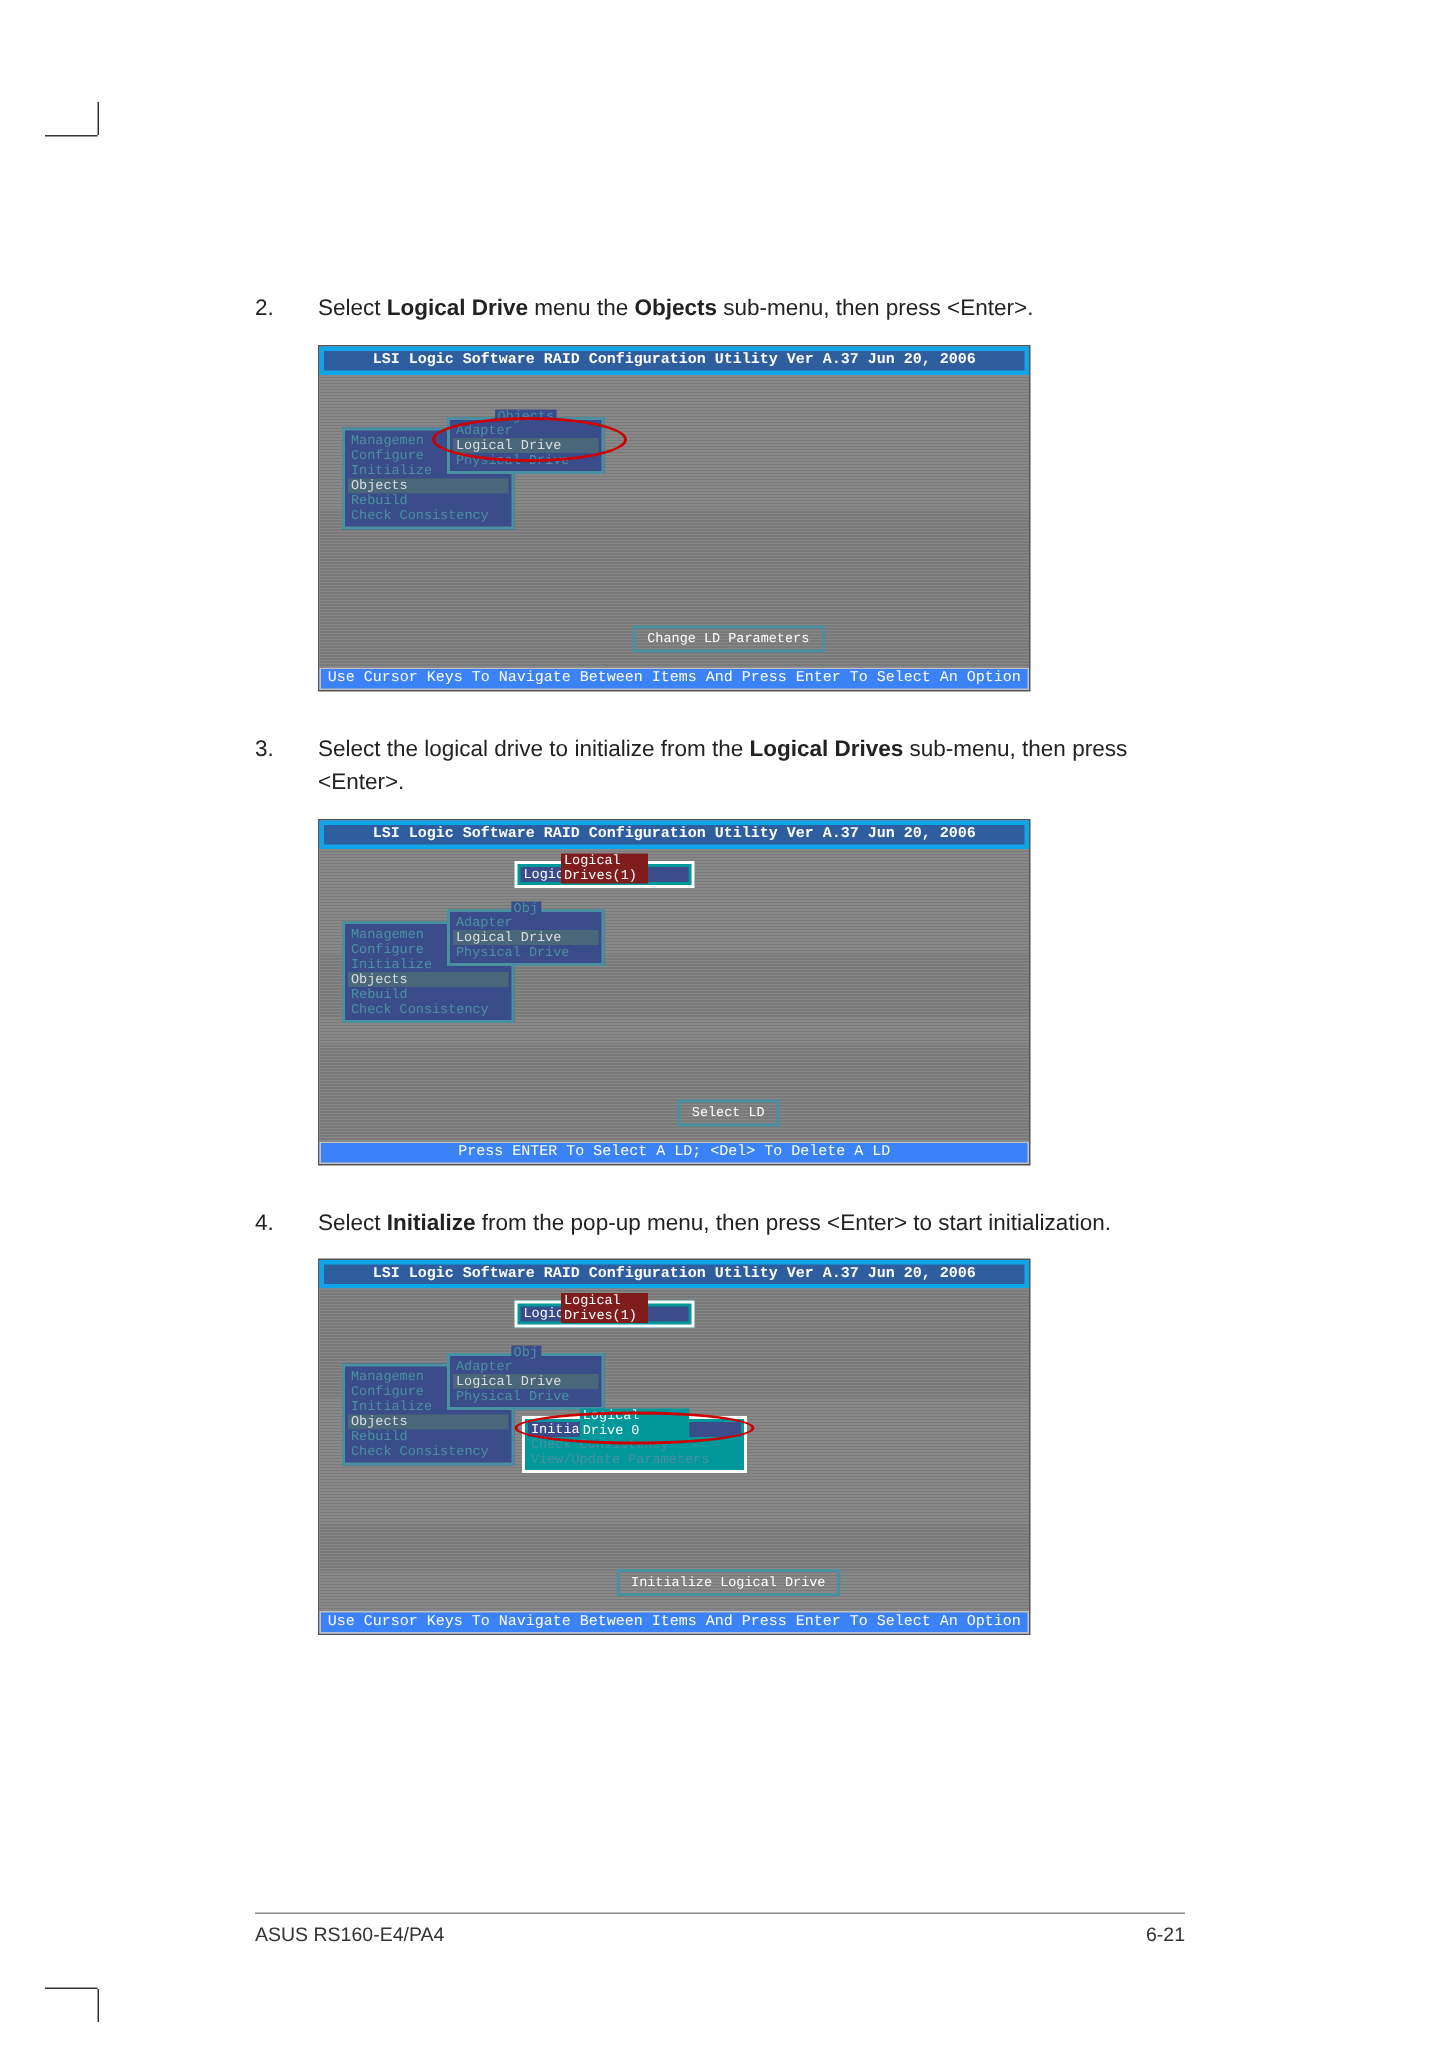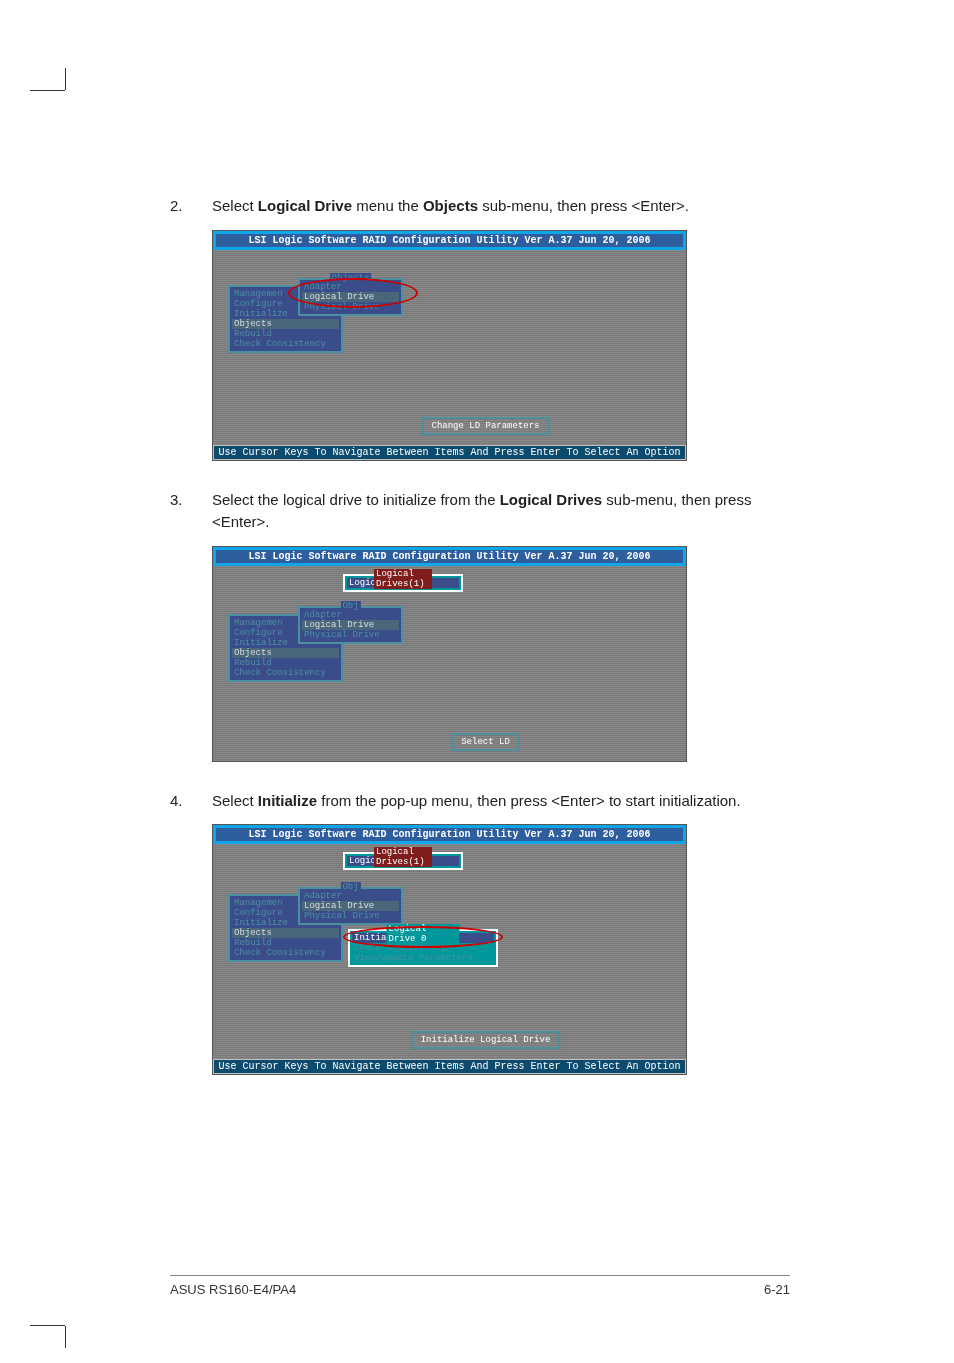--- a/index.html
+++ b/index.html
@@ -105,21 +105,21 @@
       background-image: repeating-linear-gradient(0deg, #888, #888 1px, #7a7a7a 1px, #7a7a7a 2px);
       height: 195px;
       position: relative;
       font-family: 'Courier New', monospace;
       font-size: 10px;
     }
     .bios-body.tall {
       height: 215px;
     }
     .bios-footer {
-      background: #0c4a6e;
+      background: #3b82f6;
       color: #fff;
       font-family: 'Courier New', monospace;
       font-size: 10px;
       padding: 1px 4px;
       text-align: center;
       border: 1px solid #c0c0c0;
     }
     .bios-menu {
       position: absolute;
       background: #3a4d8a;
@@ -301,20 +301,21 @@
         <div class="menu-item">Check Consistency</div>
       </div>
       <div class="bios-menu menu-objects-s2">
         <div class="bios-menu-title">Obj</div>
         <div class="menu-item">Adapter</div>
         <div class="menu-item hl">Logical Drive</div>
         <div class="menu-item">Physical Drive</div>
       </div>
       <div class="status-box">Select LD</div>
     </div>
+    <div class="bios-footer">Press ENTER To Select A LD; &lt;Del&gt; To Delete A LD</div>
   </div>
 
   <div class="step">
     <div class="step-num">4.</div>
     <div class="step-text">
       <span>Select </span><b>Initialize</b><span> from the pop-up menu, then press &lt;Enter&gt; to start initialization.</span>
     </div>
   </div>
 
   <div class="screenshot">

